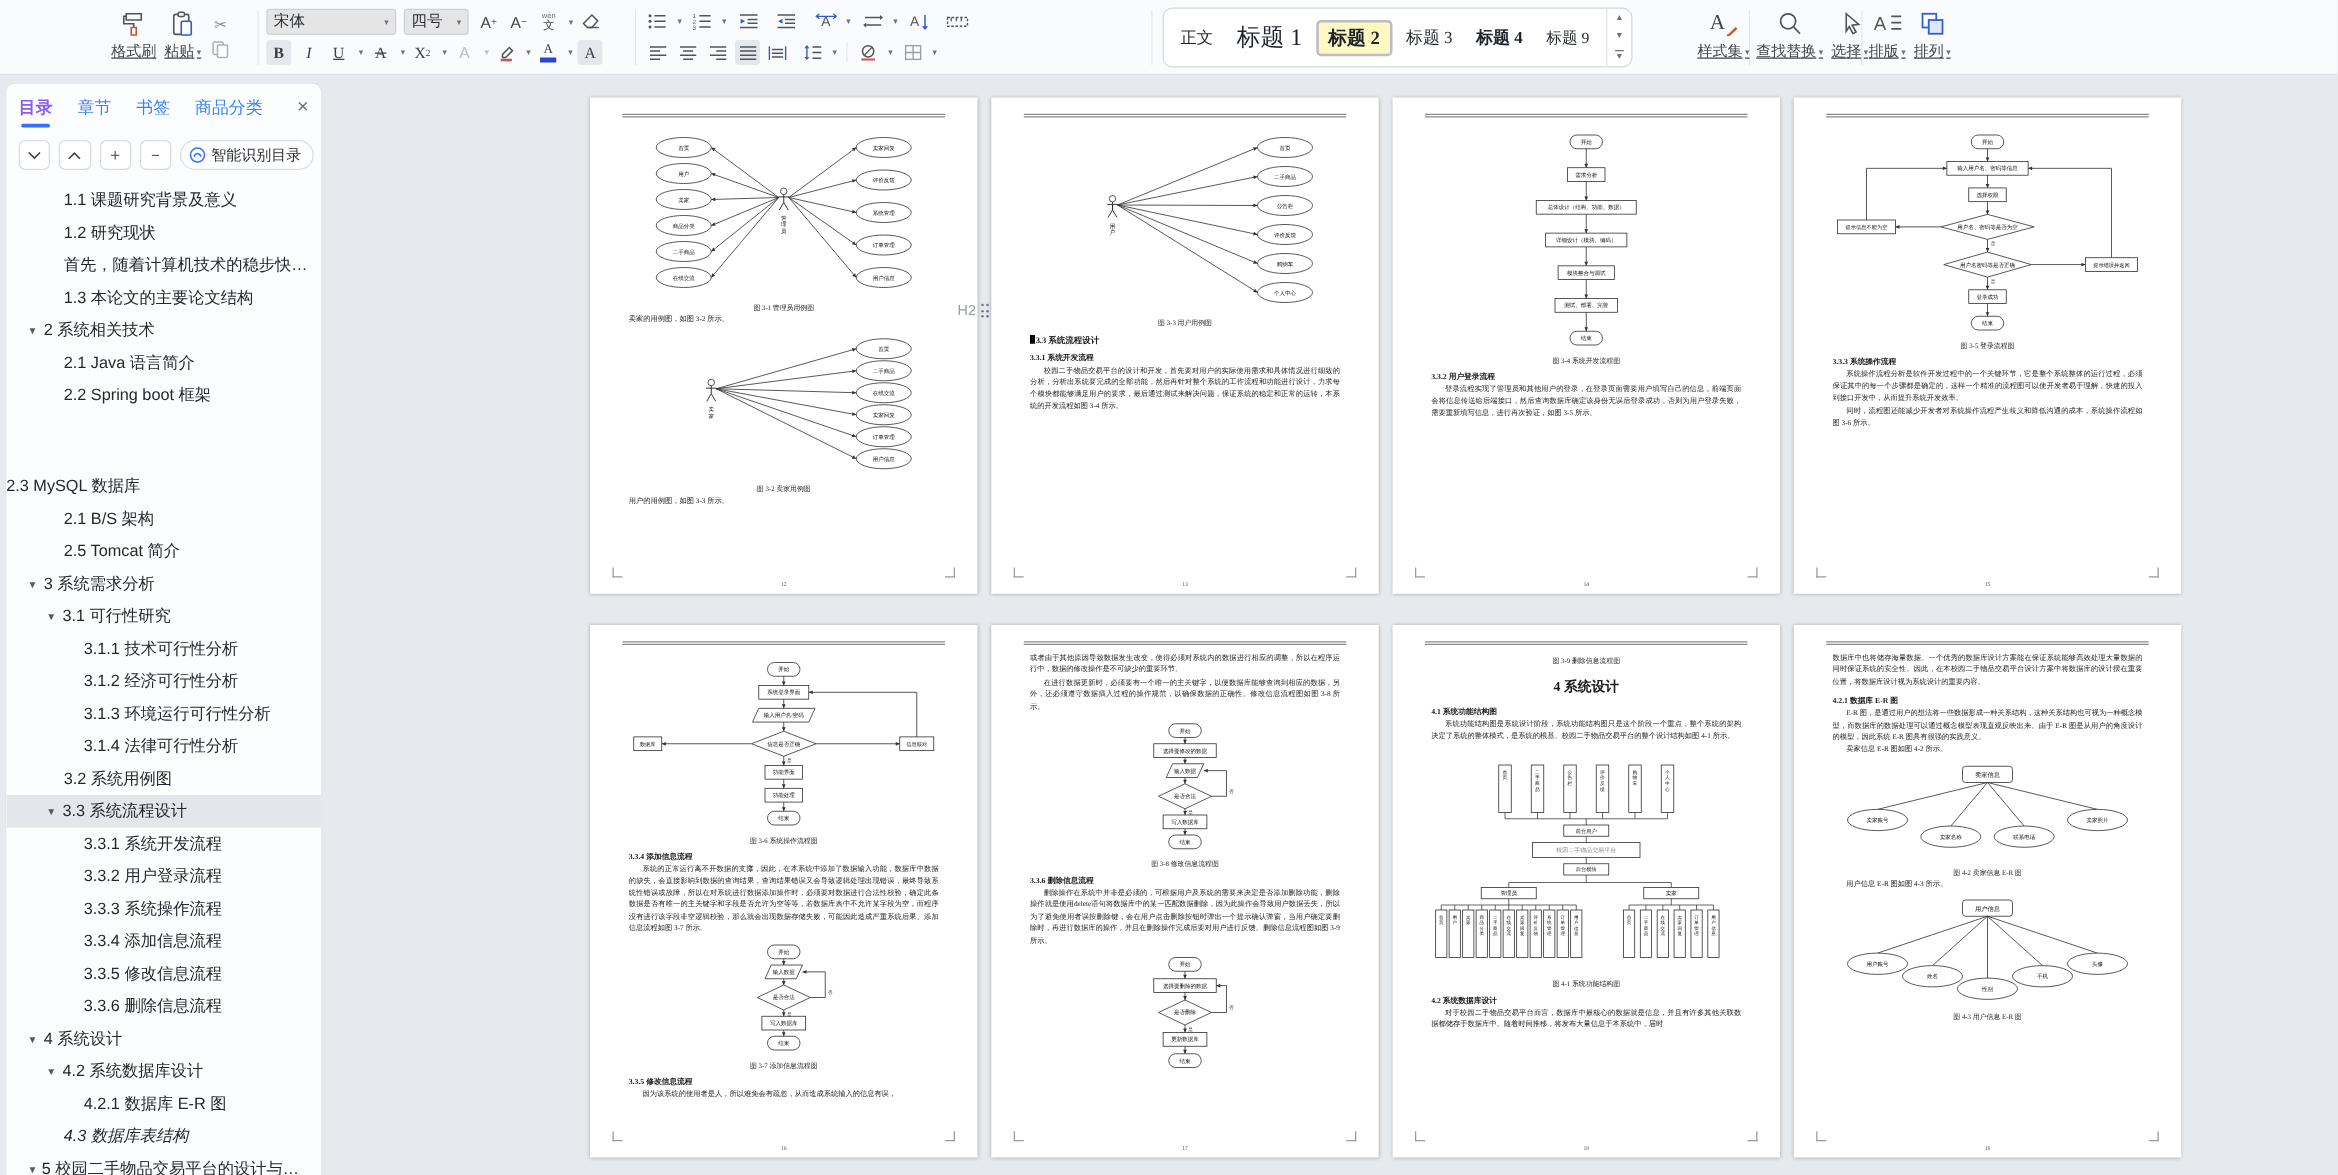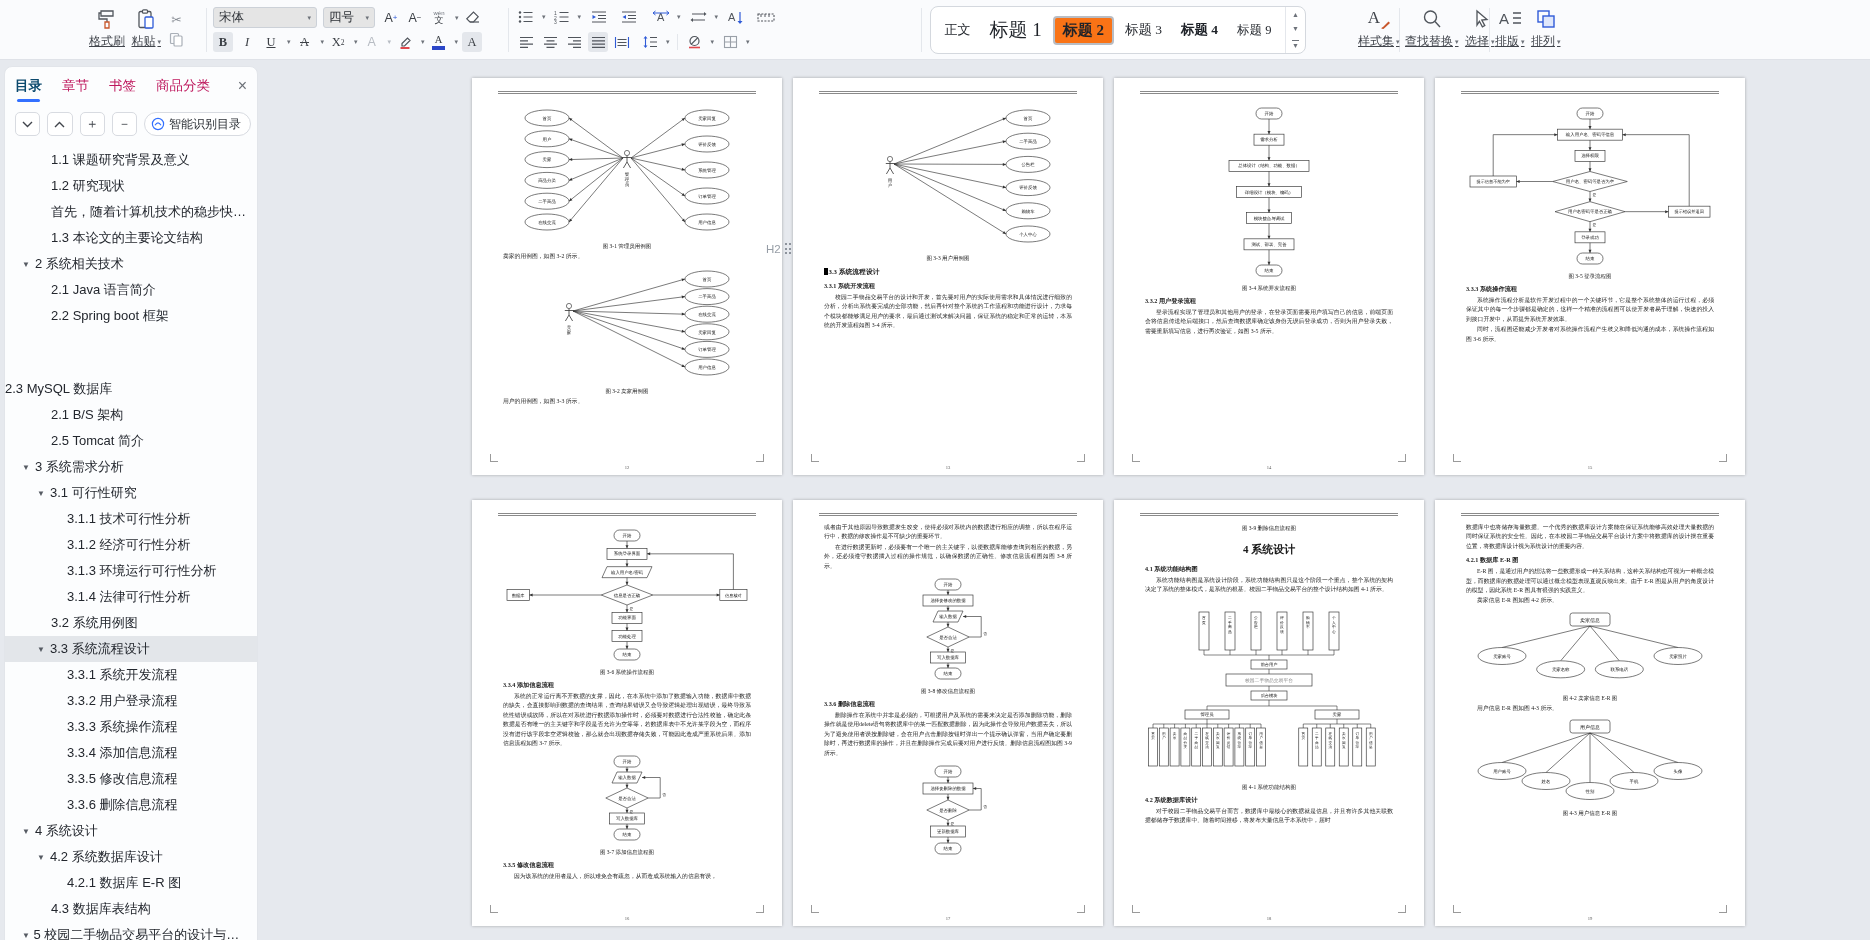--- a/index.html
+++ b/index.html
@@ -14,33 +14,33 @@
   .srow{position:absolute;left:0;display:flex;align-items:center;}
   .sbtn{height:20px;min-width:20px;display:inline-flex;align-items:center;justify-content:center;border-radius:3px;margin-right:4px;color:#3c4046;font-size:12.5px;cursor:pointer;position:relative;}
   .sbtn.on{background:#e4e7ec;}
   .combo{height:21px;border:1px solid #ccd1d8;border-radius:3px;background:#e5e5e5;display:inline-flex;align-items:center;font-size:12.5px;color:#2c3036;padding:0 5px;margin-right:6px;cursor:pointer;}
   .combo .car{margin-left:auto;}
   svg.ic{display:block;}
   
   #gallery{position:absolute;left:930px;top:6px;width:376px;height:48px;border:1px solid #d4d8de;border-radius:8px;background:#fff;display:flex;align-items:stretch;}
   #gitems{flex:1;display:flex;align-items:center;justify-content:space-around;overflow:hidden;padding:0 4px;}
   .gitem{white-space:nowrap;color:#1f2329;cursor:pointer;padding:3px 8px;font-family:"Liberation Serif",serif;}
-  .gsel{border:2px solid #b9bdc4;border-radius:4px;background:#f97316;}
+  .gsel{border:2px solid #b9bdc4;border-radius:4px;background:#fef9c3;}
   .g0{font-size:13px;font-family:"Liberation Sans",sans-serif;}
   .g1{font-size:19px;}
   .g2{font-size:15px;font-weight:bold;}
   .g3{font-size:13.5px;}
   .g4{font-size:13.5px;font-weight:bold;}
   .g5{font-size:12.5px;}
   #garrows{width:20px;border-left:1px solid #e4e7ec;display:flex;flex-direction:column;align-items:center;justify-content:space-around;color:#6d727a;font-size:7px;cursor:pointer;}
   
   #sidebar{position:absolute;left:4px;top:66px;width:254px;height:880px;background:#fcfdfe;border:1px solid #e2e5ea;border-radius:8px 8px 0 0;overflow:hidden;}
   #tabs{position:absolute;left:0;top:0;right:0;height:38px;display:flex;align-items:center;padding:0 10px;}
-  .tab{font-size:13.5px;color:#be185d;margin-right:20px;cursor:pointer;position:relative;white-space:nowrap;padding:9px 0;}
-  .tab.active{color:#0c4a6e;font-weight:bold;}
+  .tab{font-size:13.5px;color:#3b82f6;margin-right:20px;cursor:pointer;position:relative;white-space:nowrap;padding:9px 0;}
+  .tab.active{color:#8b5cf6;font-weight:bold;}
   .tab.active::after{content:"";position:absolute;left:2px;right:2px;bottom:2px;height:3px;border-radius:2px;background:#3370ff;}
   #tclose{margin-left:auto;font-size:16px;color:#6b7077;cursor:pointer;line-height:1;}
   #tocbar{position:absolute;left:10px;top:44px;right:6px;height:26px;display:flex;align-items:center;}
   .nbtn{width:26px;height:24px;border:1px solid #d8dbe1;border-radius:5px;background:#fff;display:inline-flex;align-items:center;justify-content:center;margin-right:7px;cursor:pointer;color:#41454c;font-size:13px;}
   #smartbtn{margin-left:auto;height:24px;border:1px solid #d8dbe1;border-radius:12px;background:#fff;display:inline-flex;align-items:center;padding:0 9px 0 6px;font-size:12px;color:#2c3036;cursor:pointer;white-space:nowrap;}
   #smartbtn svg{margin-right:4px;}
   #toclist{position:absolute;left:0;right:0;top:80px;bottom:0;overflow:hidden;}
   .trow{height:26px;display:flex;align-items:center;font-size:13px;color:#23272e;white-space:nowrap;cursor:pointer;}
   .trow.sel{background:#e3e6ea;}
   .trow .tri{width:13px;margin-left:-14px;font-size:8px;color:#565b63;display:inline-block;}
@@ -443,21 +443,21 @@
         <span class="tri">▼</span>
         <span class="ttxt">4 系统设计</span>
       </div>
       <div class="trow" style="padding-left: 46px;">
         <span class="tri">▼</span>
         <span class="ttxt">4.2 系统数据库设计</span>
       </div>
       <div class="trow" style="padding-left: 62px;">
         <span class="ttxt">4.2.1 数据库 E-R 图</span>
       </div>
-      <div class="trow" style="padding-left: 46px;">
+      <div class="trow" style="padding-left: 46px; font-style: italic;">
         <span class="ttxt">4.3 数据库表结构</span>
       </div>
       <div class="trow" style="padding-left: 31px;">
         <span class="tri">▼</span>
         <span class="ttxt">5 校园二手物品交易平台的设计与实现部分</span>
       </div>
       <div class="trow" style="padding-left: 46px;">
         <span class="ttxt">5.1 注册登录界面</span>
       </div>
     </div>

